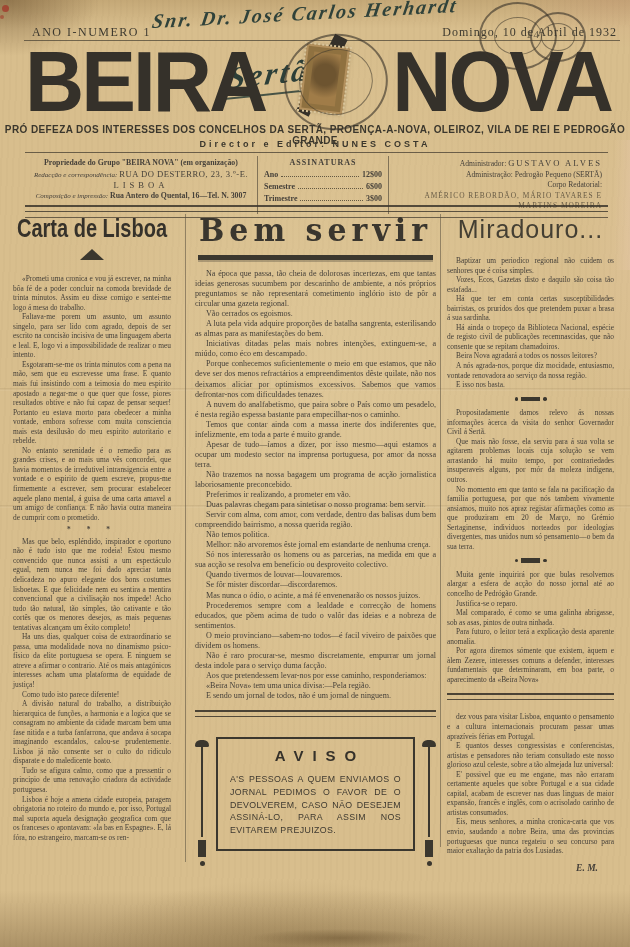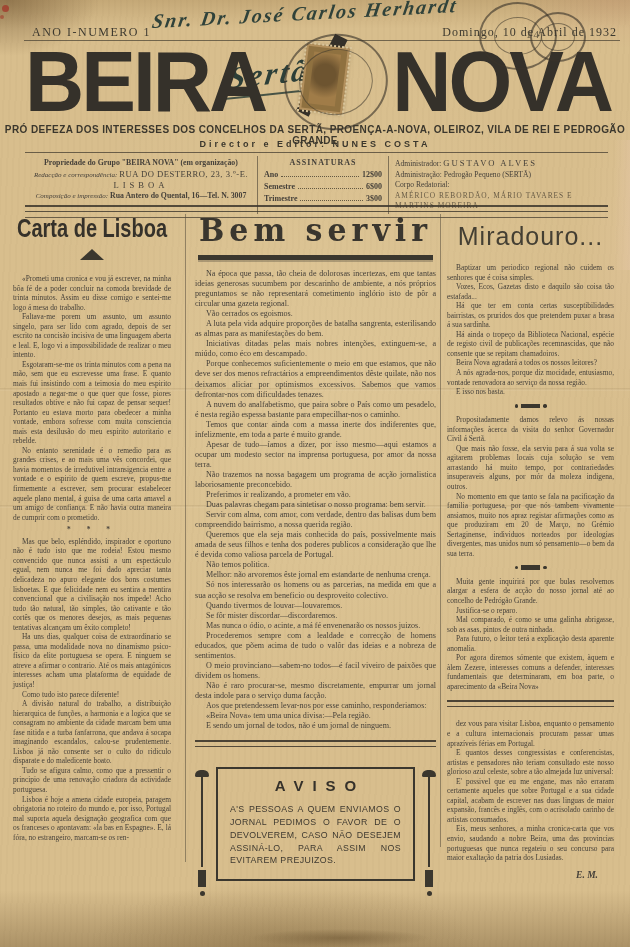--- a/index.html
+++ b/index.html
@@ -54,21 +54,21 @@
   .infobar .cell{padding:2px 6px;}
   .ib-left{width:220px;text-align:center;font-size:7.6px;line-height:10.5px;}
   .ib-left .bold{font-weight:bold;font-size:7.8px;}
   .ib-left .ital{font-style:italic;font-size:7px;}
   .ib-left .caps{font-size:8.6px;letter-spacing:.5px;}
   .ib-left .spaced{letter-spacing:4px;font-size:8.6px;}
   .ib-mid{width:118px;border-left:1px solid rgba(70,62,48,.6);border-right:1px solid rgba(70,62,48,.6);font-size:8px;}
   .sub-title{text-align:center;font-weight:bold;font-size:8px;letter-spacing:1px;margin-bottom:2px;}
   .sub-row{display:flex;align-items:baseline;font-weight:bold;line-height:12px;}
   .sub-dots{flex:1;border-bottom:1.5px dotted rgba(70,62,48,.8);margin:0 3px 2px;}
-  .ib-right{flex:1;text-align:left;font-size:7.6px;line-height:10.5px;}
+  .ib-right{flex:1;text-align:right;font-size:7.6px;line-height:10.5px;}
   .ib-right .name-caps{letter-spacing:2px;font-size:8.6px;}
   .ib-right .bold{font-weight:normal;}
   .ib-right .faded{color:rgba(70,62,48,.78);letter-spacing:1px;font-size:7.4px;}
   .rule-double{position:absolute;left:25px;top:205px;width:583px;height:4px;
     border-top:2.5px solid rgba(60,54,44,.85);border-bottom:1.5px solid rgba(60,54,44,.8);}
 
   
   .vrule{position:absolute;top:214px;width:1px;background:rgba(88,78,62,.55);}
   .col{position:absolute;top:212px;}
   .col-left{left:13px;width:158px;}
@@ -83,21 +83,21 @@
   .carta-title{font-family:"Liberation Sans",sans-serif;font-weight:bold;font-size:20px;text-align:center;
     transform:scaleY(1.25);transform-origin:top;margin:2px 0 0;color:#35312a;}
   .triangle{width:0;height:0;border-left:12px solid transparent;border-right:12px solid transparent;
     border-bottom:11px solid #3b372e;margin:12px auto 14px;}
 
   .bem-title{font-family:"DejaVu Serif",serif;font-weight:bold;font-size:30px;letter-spacing:5px;
     text-align:center;margin:0;color:#3a362e;transform:scaleY(1.05);transform-origin:top;}
   .bem-bar{height:5px;background:#3b372e;margin:8px 3px 9px;box-shadow:0 2px 0 rgba(59,55,46,.3);}
 
   .mira-title{font-family:"Liberation Sans",sans-serif;font-weight:normal;font-size:25px;letter-spacing:1px;
-    text-align:center;margin:10px 0 12px;color:#44403
+    text-align:center;margin:3px 0 12px;color:#44403
 4;color:#443f33;}
 
   .divider{display:flex;align-items:center;justify-content:center;gap:3px;margin:7px 0;}
   .divider i{display:block;background:#3b372e;}
   .divider .dot{width:3.5px;height:3.5px;border-radius:50%;}
   .divider .bar{width:19px;height:4.5px;}
 
   .rule-double-flow{height:4px;border-top:2.5px solid rgba(60,54,44,.9);border-bottom:1.5px solid rgba(60,54,44,.85);margin:9px 0 0;}
 
   .aviso-row{display:flex;align-items:flex-start;gap:7px;margin-top:20px;}
@@ -220,21 +220,20 @@
         <p>A luta pela vida adquire proporções de batalha sangrenta, esterilisando as almas para as manifestações do bem.</p>
         <p>Iniciativas ditadas pelas mais nobres intenções, extinguem-se, a miúdo, como éco em descampado.</p>
         <p>Porque conhecemos suficientemente o meio em que estamos, que não deve ser dos menos refractários a empreendimentos dêste quilate, não nos deixamos aliciar por optimismos excessivos. Sabemos que vamos defrontar-nos com dificuldades tenazes.</p>
         <p>A nuvem do analfabetismo, que paira sobre o País como um pesadelo, é nesta região espessa bastante para empecilhar-nos o caminho.</p>
         <p>Temos que contar ainda com a massa inerte dos indiferentes que, infelizmente, em toda a parte é muito grande.</p>
         <p>Apesar de tudo—íamos a dizer, por isso mesmo—aqui estamos a ocupar um modesto sector na imprensa portuguesa, por amor da nossa terra.</p>
         <p>Não trazemos na nossa bagagem um programa de acção jornalistica laboriosamente preconcebido.</p>
         <p>Preferimos ir realizando, a prometer em vão.</p>
         <p>Duas palavras chegam para sintetisar o nosso programa: bem servir.</p>
         <p>Servir com alma, com amor, com verdade, dentro das balisas dum bem compreendido bairrismo, a nossa querida região.</p>
-        <p>Queremos que ela seja mais conhecida do país, possivelmente mais amada de seus filhos e tenha dos poderes publicos a consideração que lhe é devida como valiosa parcela de Portugal.</p>
         <p>Não temos politica.</p>
         <p>Melhor: não arvoremos êste jornal em estandarte de nenhuma crença.</p>
         <p>Só nos interessarão os homens ou as parcerias, na medida em que a sua acção se resolva em beneficio ou desproveito colectivo.</p>
         <p>Quando tivermos de louvar—louvaremos.</p>
         <p>Se fôr mister discordar—discordaremos.</p>
         <p>Mas nunca o ódio, o acinte, a má fé envenenarão os nossos juizos.</p>
         <p>Procederemos sempre com a lealdade e correcção de homens educados, que põem acima de tudo o valôr das ideias e a nobreza de sentimentos.</p>
         <p>O meio provinciano—sabem-no todos—é facil viveiro de paixões que dividem os homens.</p>
         <p>Não é raro procurar-se, mesmo discretamente, empurrar um jornal desta indole para o serviço duma facção.</p>
         <p>Aos que pretendessem levar-nos por esse caminho, responderiamos:</p>

